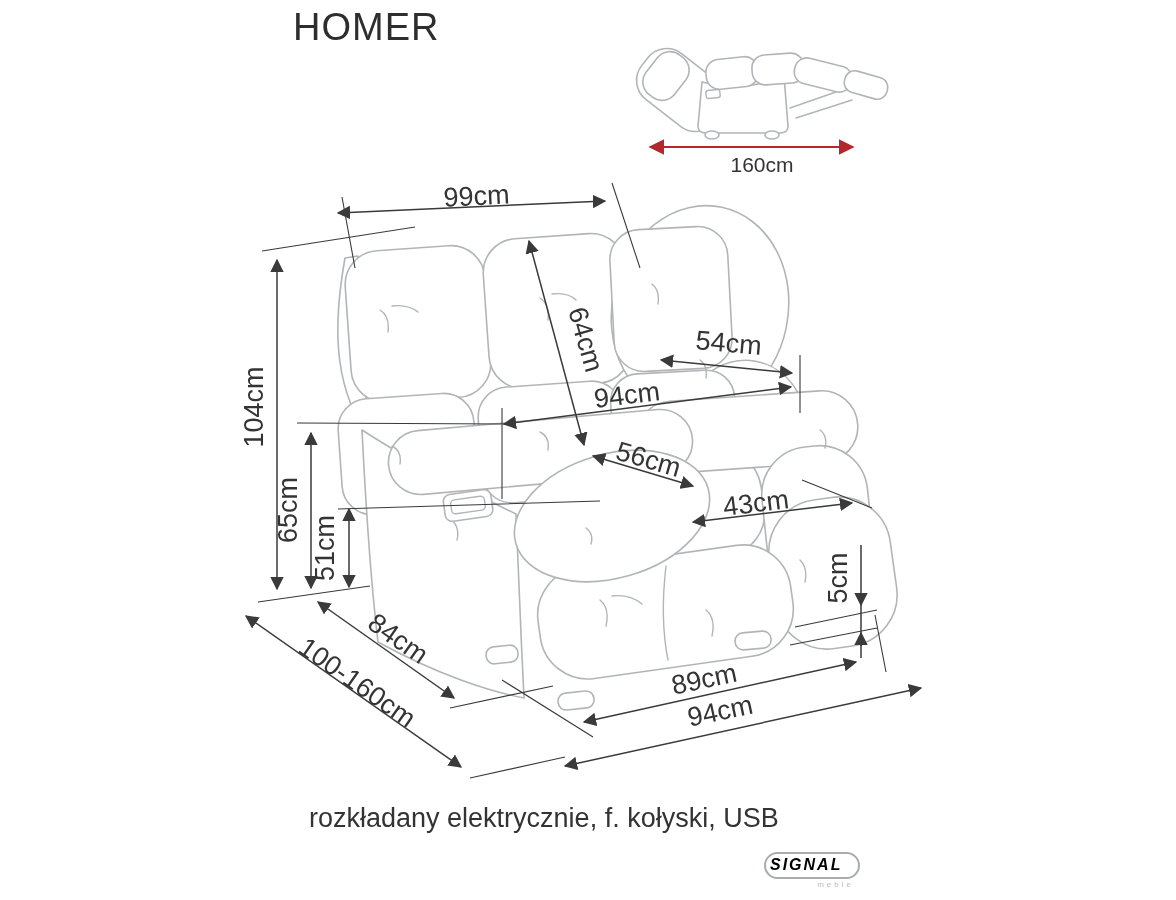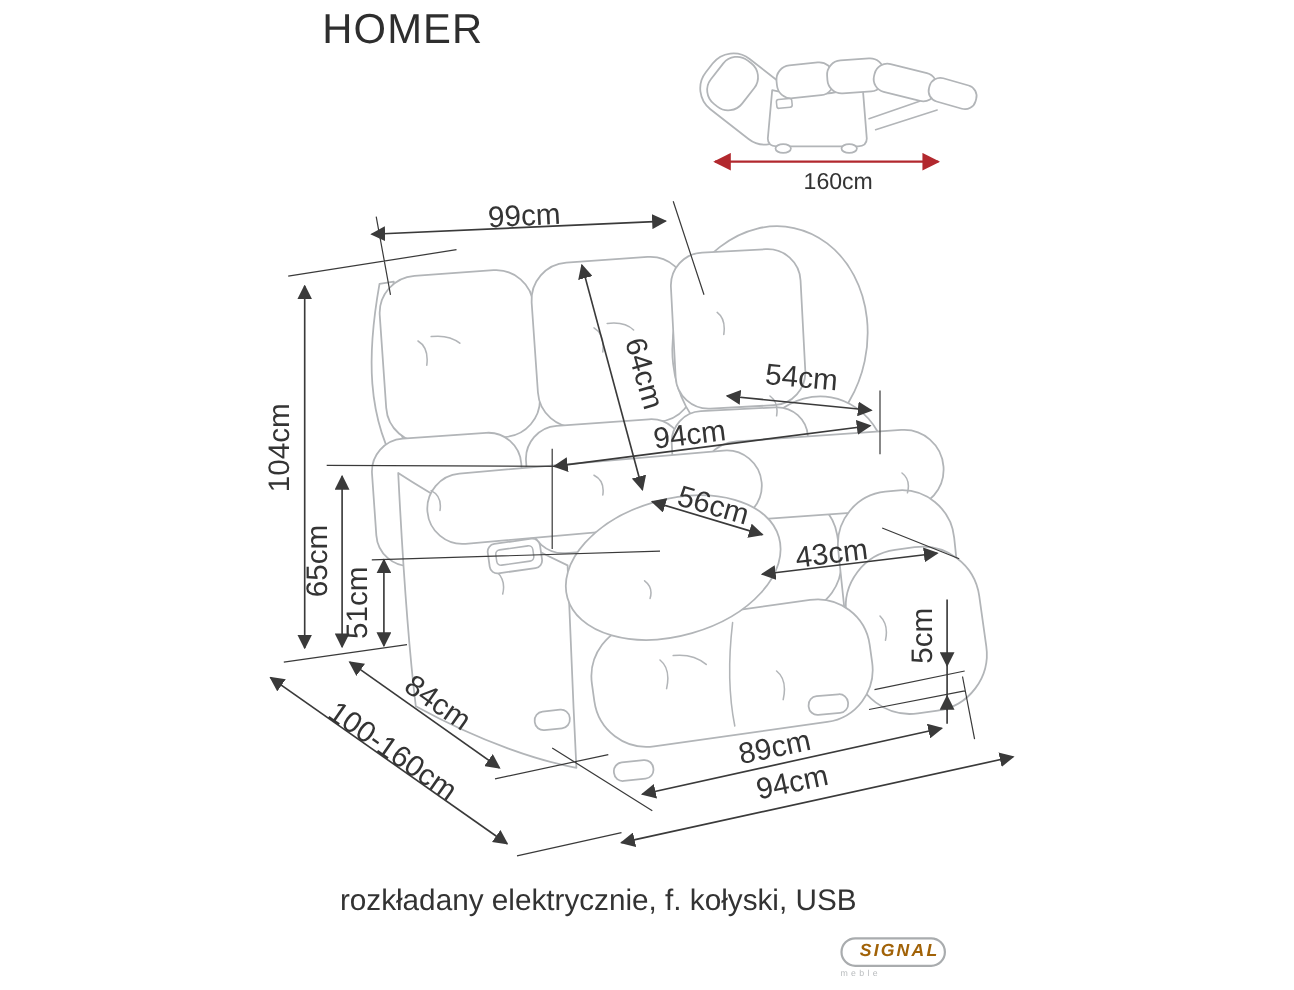--- a/index.html
+++ b/index.html
@@ -3,24 +3,24 @@
 <meta charset="utf-8">
 <style>
   html,body{margin:0;padding:0;background:#fff;}
   .page{position:relative;width:1176px;height:900px;background:#ffffff;overflow:hidden;
         font-family:"Liberation Sans",sans-serif;}
   .scene{position:absolute;left:0;top:0;}
   .title{position:absolute;left:293px;top:6px;margin:0;font-size:38px;font-weight:500;
          color:#2e2e2e;letter-spacing:1px;font-family:"Liberation Sans",sans-serif;}
   .caption{position:absolute;left:281px;top:803px;font-size:27px;color:#333;white-space:nowrap;margin-left:28px;}
   .logo{position:absolute;left:764px;top:852px;width:96px;}
-  .logo-box{border:2px solid #a9acae;border-radius:15px;color:#a16207;font-weight:700;
-            font-style:italic;font-size:16px;letter-spacing:2px;text-align:right;
+  .logo-box{border:2px solid #a9acae;border-radius:15px;color:#000000;font-weight:700;
+            font-style:italic;font-size:16px;letter-spacing:2px;text-align:left;
             padding:2px 4px 3px;}
-  .logo-sub{text-align:left;font-size:8px;letter-spacing:3px;color:#b9bcbe;margin-top:1px;
+  .logo-sub{text-align:right;font-size:8px;letter-spacing:3px;color:#b9bcbe;margin-top:1px;
             padding-right:6px;}
   svg text{font-family:"Liberation Sans",sans-serif;fill:#343434;}
   .sk{fill:#ffffff;stroke:#b2b5b8;stroke-width:1.6;stroke-linecap:round;stroke-linejoin:round;}
   .skl{fill:none;stroke:#b2b5b8;stroke-width:1.4;stroke-linecap:round;}
   .dim{stroke:#3a3a3a;stroke-width:1.5;fill:none;}
   .ext{stroke:#3a3a3a;stroke-width:1.1;fill:none;}
   .red{stroke:#b2282e;stroke-width:2;fill:none;}
 </style>
 </head>
 <body>

